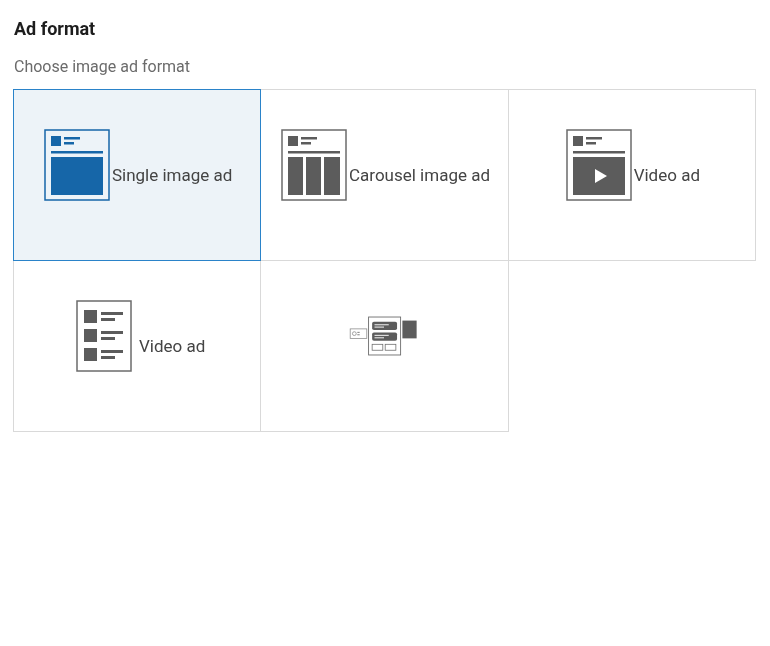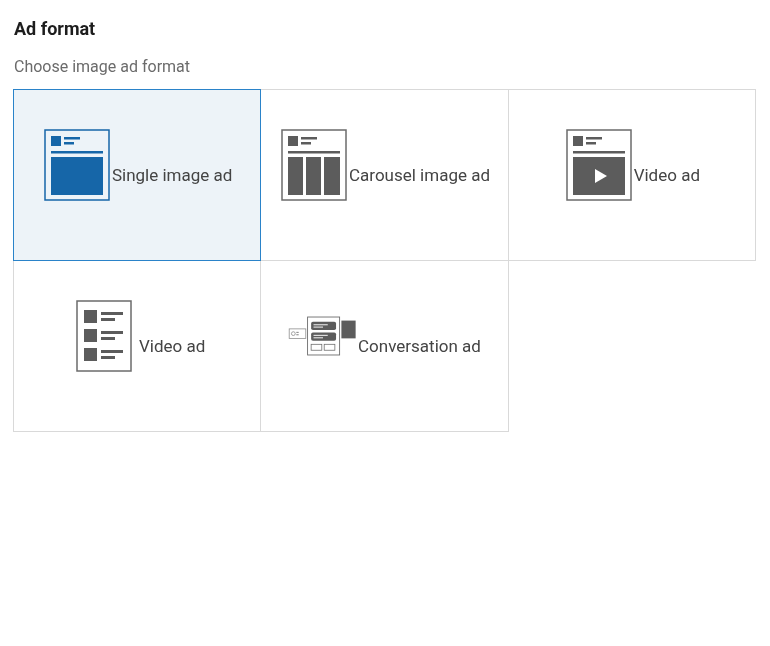--- a/index.html
+++ b/index.html
@@ -147,16 +147,15 @@
         <rect x="39" y="30" width="42" height="14" rx="3" fill="#5c5c5c"></rect>
         <rect x="43" y="34" width="24" height="2" fill="#dddddd"></rect>
         <rect x="43" y="38" width="16" height="2" fill="#dddddd"></rect>
 
         <rect x="39" y="50" width="18" height="10" fill="none" stroke="#6b6b6b" stroke-width="1.3"></rect>
         <rect x="61" y="50" width="18" height="10" fill="none" stroke="#6b6b6b" stroke-width="1.3"></rect>
 
         <rect x="90" y="10" width="24" height="30" fill="#5c5c5c"></rect>
       </svg>
     </div>
-    <div class="label">Conversation ad</div>
   </div>
 
 </div>
 
 </body></html>

